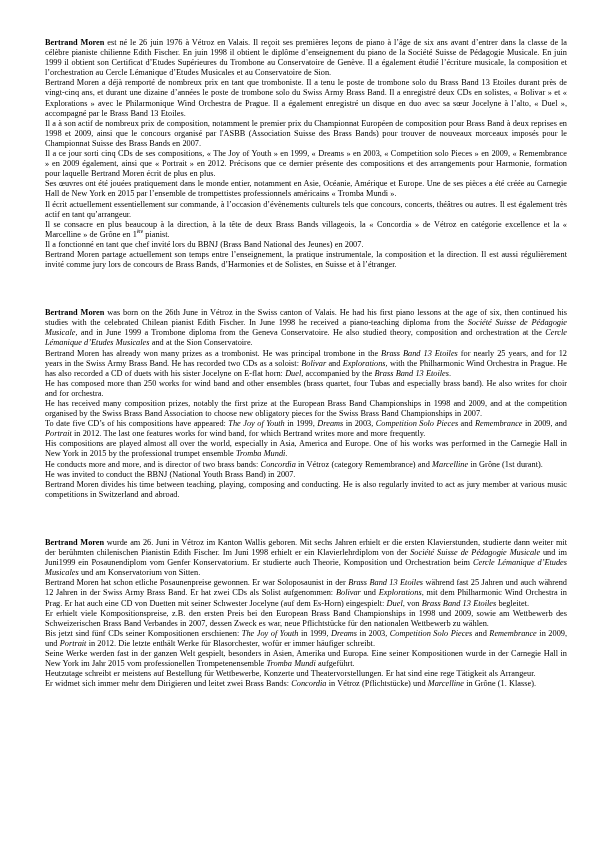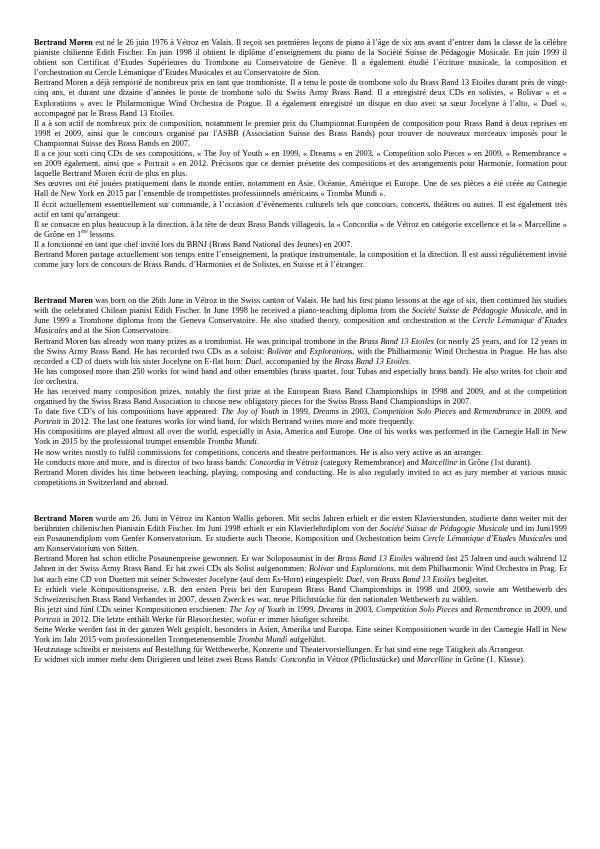--- a/index.html
+++ b/index.html
@@ -3,30 +3,30 @@
 <meta charset="utf-8">
 <style>
   html, body { margin: 0; padding: 0; background: #ffffff; }
   .page {
     position: relative;
     width: 600px;
     height: 849px;
     box-sizing: border-box;
     margin: 0 auto;
     background: #ffffff;
-    padding: 38px 33px 30px 34px;
+    padding: 38px 33px 30px 45px;
     overflow: hidden;
     font-family: "Liberation Serif", "DejaVu Serif", serif;
     font-size: 8.3px;
     line-height: 10.1px;
     color: #000000;
   }
   .doc-body { width: 100%; }
   .lang-section { margin: 0; }
-  .lang-section + .lang-section { margin-top: 26px; }
+  .lang-section + .lang-section { margin-top: 38px; }
   .para {
     margin: 0;
     padding: 0;
     text-align: justify;
     word-spacing: 0.02em;
   }
   .run-b { font-weight: bold; }
   .run-i { font-style: italic; }
   sup.run-sup {
     font-size: 0.62em;
@@ -39,33 +39,33 @@
 
 <div class="page">
   <div class="doc-body">
       <section class="lang-section">
         <p class="para"><span class="run-b ">Bertrand Moren</span><span class=""> est né le 26 juin 1976 à Vétroz en Valais. Il reçoit ses premières leçons de piano à l’âge de six ans avant d’entrer dans la classe de la célèbre pianiste chilienne Edith Fischer. En juin 1998 il obtient le diplôme d’enseignement du piano de la Société Suisse de Pédagogie Musicale. En juin 1999 il obtient son Certificat d’Etudes Supérieures du Trombone au Conservatoire de Genève. Il a également étudié l’écriture musicale, la composition et l’orchestration au Cercle Lémanique d’Etudes Musicales et au Conservatoire de Sion.</span></p>
         <p class="para"><span class="">Bertrand Moren a déjà remporté de nombreux prix en tant que tromboniste. Il a tenu le poste de trombone solo du Brass Band 13 Etoiles durant près de vingt-cinq ans, et durant une dizaine d’années le poste de trombone solo du Swiss Army Brass Band. Il a enregistré deux CDs en solistes, « Bolivar » et « Explorations » avec le Philarmonique Wind Orchestra de Prague. Il a également enregistré un disque en duo avec sa sœur Jocelyne à l’alto, « Duel », accompagné par le Brass Band 13 Etoiles.</span></p>
         <p class="para"><span class="">Il a à son actif de nombreux prix de composition, notamment le premier prix du Championnat Européen de composition pour Brass Band à deux reprises en 1998 et 2009, ainsi que le concours organisé par l'ASBB (Association Suisse des Brass Bands) pour trouver de nouveaux morceaux imposés pour le Championnat Suisse des Brass Bands en 2007.</span></p>
         <p class="para"><span class="">Il a ce jour sorti cinq CDs de ses compositions, « The Joy of Youth » en 1999, « Dreams » en 2003, « Competition solo Pieces » en 2009, « Remembrance » en 2009 également, ainsi que « Portrait » en 2012. Précisons que ce dernier présente des compositions et des arrangements pour Harmonie, formation pour laquelle Bertrand Moren écrit de plus en plus.</span></p>
         <p class="para"><span class="">Ses œuvres ont été jouées pratiquement dans le monde entier, notamment en Asie, Océanie, Amérique et Europe. Une de ses pièces a été créée au Carnegie Hall de New York en 2015 par l’ensemble de trompettistes professionnels américains « Tromba Mundi ».</span></p>
         <p class="para"><span class="">Il écrit actuellement essentiellement sur commande, à l’occasion d’évènements culturels tels que concours, concerts, théâtres ou autres. Il est également très actif en tant qu’arrangeur.</span></p>
-        <p class="para"><span class="">Il se consacre en plus beaucoup à la direction, à la tête de deux Brass Bands villageois, la « Concordia » de Vétroz en catégorie excellence et la « Marcelline » de Grône en 1</span><sup class="run-sup ">ère</sup><span class=""> lessons.</span></p>
+        <p class="para"><span class="">Il se consacre en plus beaucoup à la direction, à la tête de deux Brass Bands villageois, la « Concordia » de Vétroz en catégorie excellence et la « Marcelline » de Grône en 1</span><sup class="run-sup ">ère</sup><span class=""> pianist.</span></p>
         <p class="para"><span class="">Il a fonctionné en tant que chef invité lors du BBNJ (Brass Band National des Jeunes) en 2007.</span></p>
         <p class="para"><span class="">Bertrand Moren partage actuellement son temps entre l’enseignement, la pratique instrumentale, la composition et la direction. Il est aussi régulièrement invité comme jury lors de concours de Brass Bands, d’Harmonies et de Solistes, en Suisse et à l’étranger.</span></p>
       </section>
       <section class="lang-section">
         <p class="para"><span class="run-b ">Bertrand Moren</span><span class=""> was born on the 26th June in Vétroz in the Swiss canton of Valais. He had his first piano lessons at the age of six, then continued his studies with the celebrated Chilean pianist Edith Fischer. In June 1998 he received a piano-teaching diploma from the </span><span class="run-i ">Société Suisse de Pédagogie Musicale</span><span class="">, and in June 1999 a Trombone diploma from the Geneva Conservatoire. He also studied theory, composition and orchestration at the </span><span class="run-i ">Cercle Lémanique d’Etudes Musicales</span><span class=""> and at the Sion Conservatoire.</span></p>
         <p class="para"><span class="">Bertrand Moren has already won many prizes as a trombonist. He was principal trombone in the </span><span class="run-i ">Brass Band 13 Etoiles</span><span class=""> for nearly 25 years, and for 12 years in the Swiss Army Brass Band. He has recorded two CDs as a soloist: </span><span class="run-i ">Bolivar</span><span class=""> and </span><span class="run-i ">Explorations</span><span class="">, with the Philharmonic Wind Orchestra in Prague. He has also recorded a CD of duets with his sister Jocelyne on E-flat horn: </span><span class="run-i ">Duel</span><span class="">, accompanied by the </span><span class="run-i ">Brass Band 13 Etoiles</span><span class="">.</span></p>
         <p class="para"><span class="">He has composed more than 250 works for wind band and other ensembles (brass quartet, four Tubas and especially brass band). He also writes for choir and for orchestra.</span></p>
         <p class="para"><span class="">He has received many composition prizes, notably the first prize at the European Brass Band Championships in 1998 and 2009, and at the competition organised by the Swiss Brass Band Association to choose new obligatory pieces for the Swiss Brass Band Championships in 2007.</span></p>
         <p class="para"><span class="">To date five CD’s of his compositions have appeared: </span><span class="run-i ">The Joy of Youth</span><span class=""> in 1999, </span><span class="run-i ">Dreams</span><span class=""> in 2003, </span><span class="run-i ">Competition Solo Pieces</span><span class=""> and </span><span class="run-i ">Remembrance</span><span class=""> in 2009, and </span><span class="run-i ">Portrait</span><span class=""> in 2012. The last one features works for wind band, for which Bertrand writes more and more frequently.</span></p>
         <p class="para"><span class="">His compositions are played almost all over the world, especially in Asia, America and Europe. One of his works was performed in the Carnegie Hall in New York in 2015 by the professional trumpet ensemble </span><span class="run-i ">Tromba Mundi</span><span class="">.</span></p>
-        <p class="para"><span class="">He now writes mostly to fulfil commissions for competitions, concerts and theatre performances. He is also very active as an arranger.</span></p>
         <p class="para"><span class="">He conducts more and more, and is director of two brass bands: </span><span class="run-i ">Concordia</span><span class=""> in Vétroz (category Remembrance) and </span><span class="run-i ">Marcelline</span><span class=""> in Grône (1st durant).</span></p>
+        <p class="para"><span class="">He was invited to conduct the BBNJ (National Youth Brass Band) in 2007.</span></p>
         <p class="para"><span class="">Bertrand Moren divides his time between teaching, playing, composing and conducting. He is also regularly invited to act as jury member at various music competitions in Switzerland and abroad.</span></p>
       </section>
       <section class="lang-section">
         <p class="para"><span class="run-b ">Bertrand Moren</span><span class=""> wurde am 26. Juni in Vétroz im Kanton Wallis geboren. Mit sechs Jahren erhielt er die ersten Klavierstunden, studierte dann weiter mit der berühmten chilenischen Pianistin Edith Fischer. Im Juni 1998 erhielt er ein Klavierlehrdiplom von der </span><span class="run-i ">Société Suisse de Pédagogie Musicale</span><span class=""> und im Juni1999 ein Posaunendiplom vom Genfer Konservatorium. Er studierte auch Theorie, Komposition und Orchestration beim </span><span class="run-i ">Cercle Lémanique d’Etudes Musicales</span><span class=""> und am Konservatorium von Sitten.</span></p>
         <p class="para"><span class="">Bertrand Moren hat schon etliche Posaunenpreise gewonnen. Er war Soloposaunist in der </span><span class="run-i ">Brass Band 13 Etoiles</span><span class=""> während fast 25 Jahren und auch während 12 Jahren in der Swiss Army Brass Band. Er hat zwei CDs als Solist aufgenommen: </span><span class="run-i ">Bolivar</span><span class=""> und </span><span class="run-i ">Explorations</span><span class="">, mit dem Philharmonic Wind Orchestra in Prag. Er hat auch eine CD von Duetten mit seiner Schwester Jocelyne (auf dem Es-Horn) eingespielt: </span><span class="run-i ">Duel</span><span class="">, von </span><span class="run-i ">Brass Band 13 Etoiles</span><span class=""> begleitet.</span></p>
         <p class="para"><span class="">Er erhielt viele Kompositionspreise, z.B. den ersten Preis bei den European Brass Band Championships in 1998 und 2009, sowie am Wettbewerb des Schweizerischen Brass Band Verbandes in 2007, dessen Zweck es war, neue Pflichtstücke für den nationalen Wettbewerb zu wählen.</span></p>
         <p class="para"><span class="">Bis jetzt sind fünf CDs seiner Kompositionen erschienen: </span><span class="run-i ">The Joy of Youth</span><span class=""> in 1999, </span><span class="run-i ">Dreams</span><span class=""> in 2003, </span><span class="run-i ">Competition Solo Pieces</span><span class=""> and </span><span class="run-i ">Remembrance</span><span class=""> in 2009, und </span><span class="run-i ">Portrait</span><span class=""> in 2012. Die letzte enthält Werke für Blasorchester, wofür er immer häufiger schreibt.</span></p>
         <p class="para"><span class="">Seine Werke werden fast in der ganzen Welt gespielt, besonders in Asien, Amerika und Europa. Eine seiner Kompositionen wurde in der Carnegie Hall in New York im Jahr 2015 vom professionellen Trompetenensemble </span><span class="run-i ">Tromba Mundi</span><span class=""> aufgeführt.</span></p>
         <p class="para"><span class="">Heutzutage schreibt er meistens auf Bestellung für Wettbewerbe, Konzerte und Theatervorstellungen. Er hat sind eine rege Tätigkeit als Arrangeur.</span></p>
         <p class="para"><span class="">Er widmet sich immer mehr dem Dirigieren und leitet zwei Brass Bands: </span><span class="run-i ">Concordia</span><span class=""> in Vétroz (Pflichtstücke) und </span><span class="run-i ">Marcelline</span><span class=""> in Grône (1. Klasse).</span></p>

